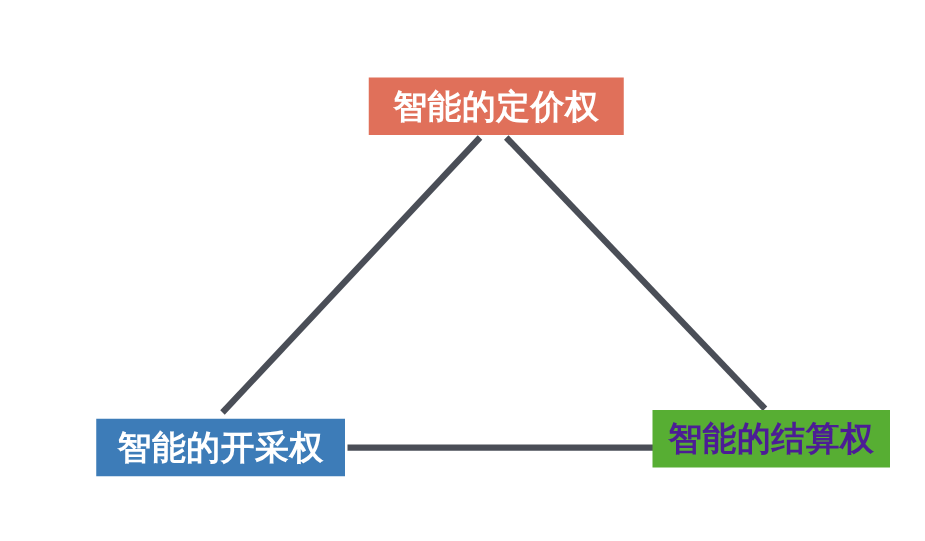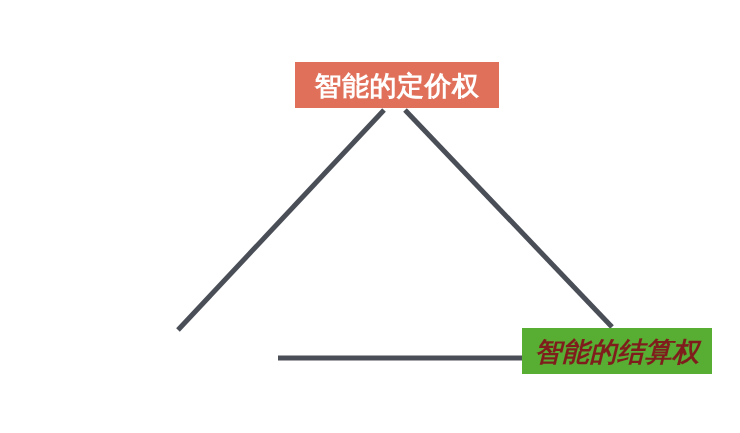--- a/index.html
+++ b/index.html
@@ -67,18 +67,21 @@
   <svg id="edges" viewBox="0 0 740 433" xmlns="http://www.w3.org/2000/svg">
     <line x1="352" y1="110" x2="146" y2="330" stroke="#4a4e57" stroke-width="5" stroke-linecap="butt"></line>
     <line x1="373" y1="110" x2="580" y2="327" stroke="#4a4e57" stroke-width="5" stroke-linecap="butt"></line>
     <line x1="246" y1="358" x2="491" y2="358" stroke="#4a4e57" stroke-width="5" stroke-linecap="butt"></line>
   </svg>
 
   <div class="node" id="node-pricing" style="background: rgb(224, 112, 90); color: rgb(255, 255, 255);">
     <span>智能的定价权</span>
   </div>
 
+  <div class="node" id="node-mining" style="background: rgb(61, 124, 184); color: rgb(255, 255, 255);">
+    <span>智能的开采权</span>
+  </div>
 
-  <div class="node" id="node-settlement" style="background: rgb(87, 174, 51); color: #7f1d1d; font-style: italic;">
+  <div class="node" id="node-settlement" style="background: rgb(87, 174, 51); color: #4c1d95;">
     <span>智能的结算权</span>
   </div>
 
 </div>
 
 </body></html>

